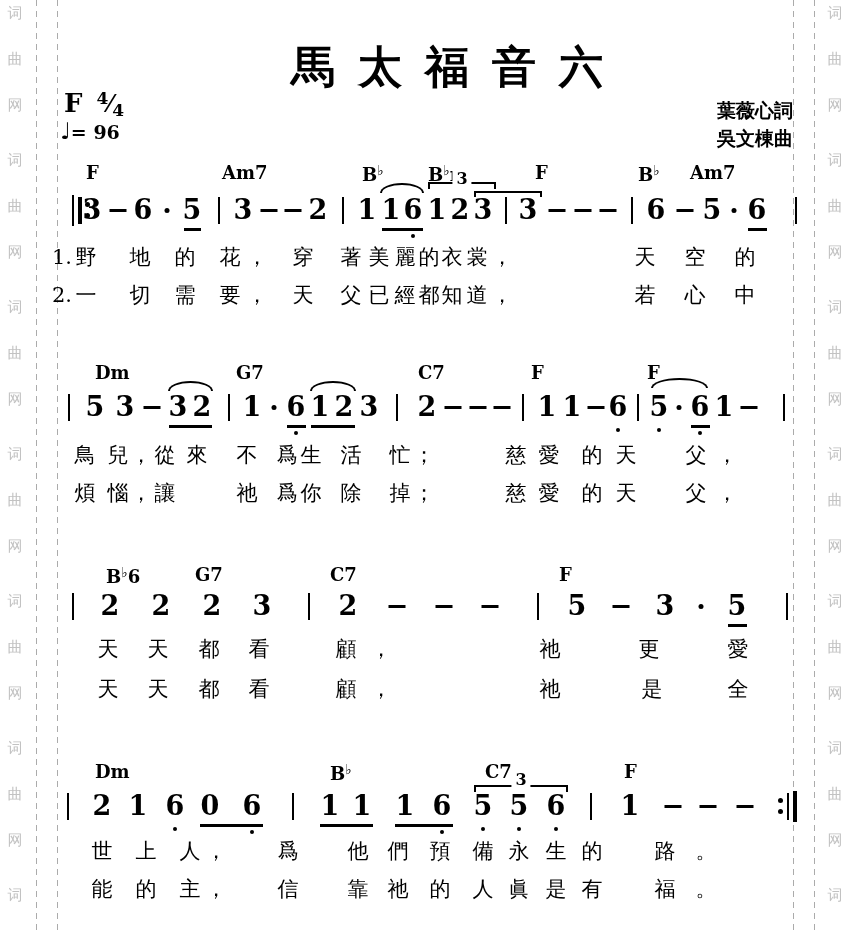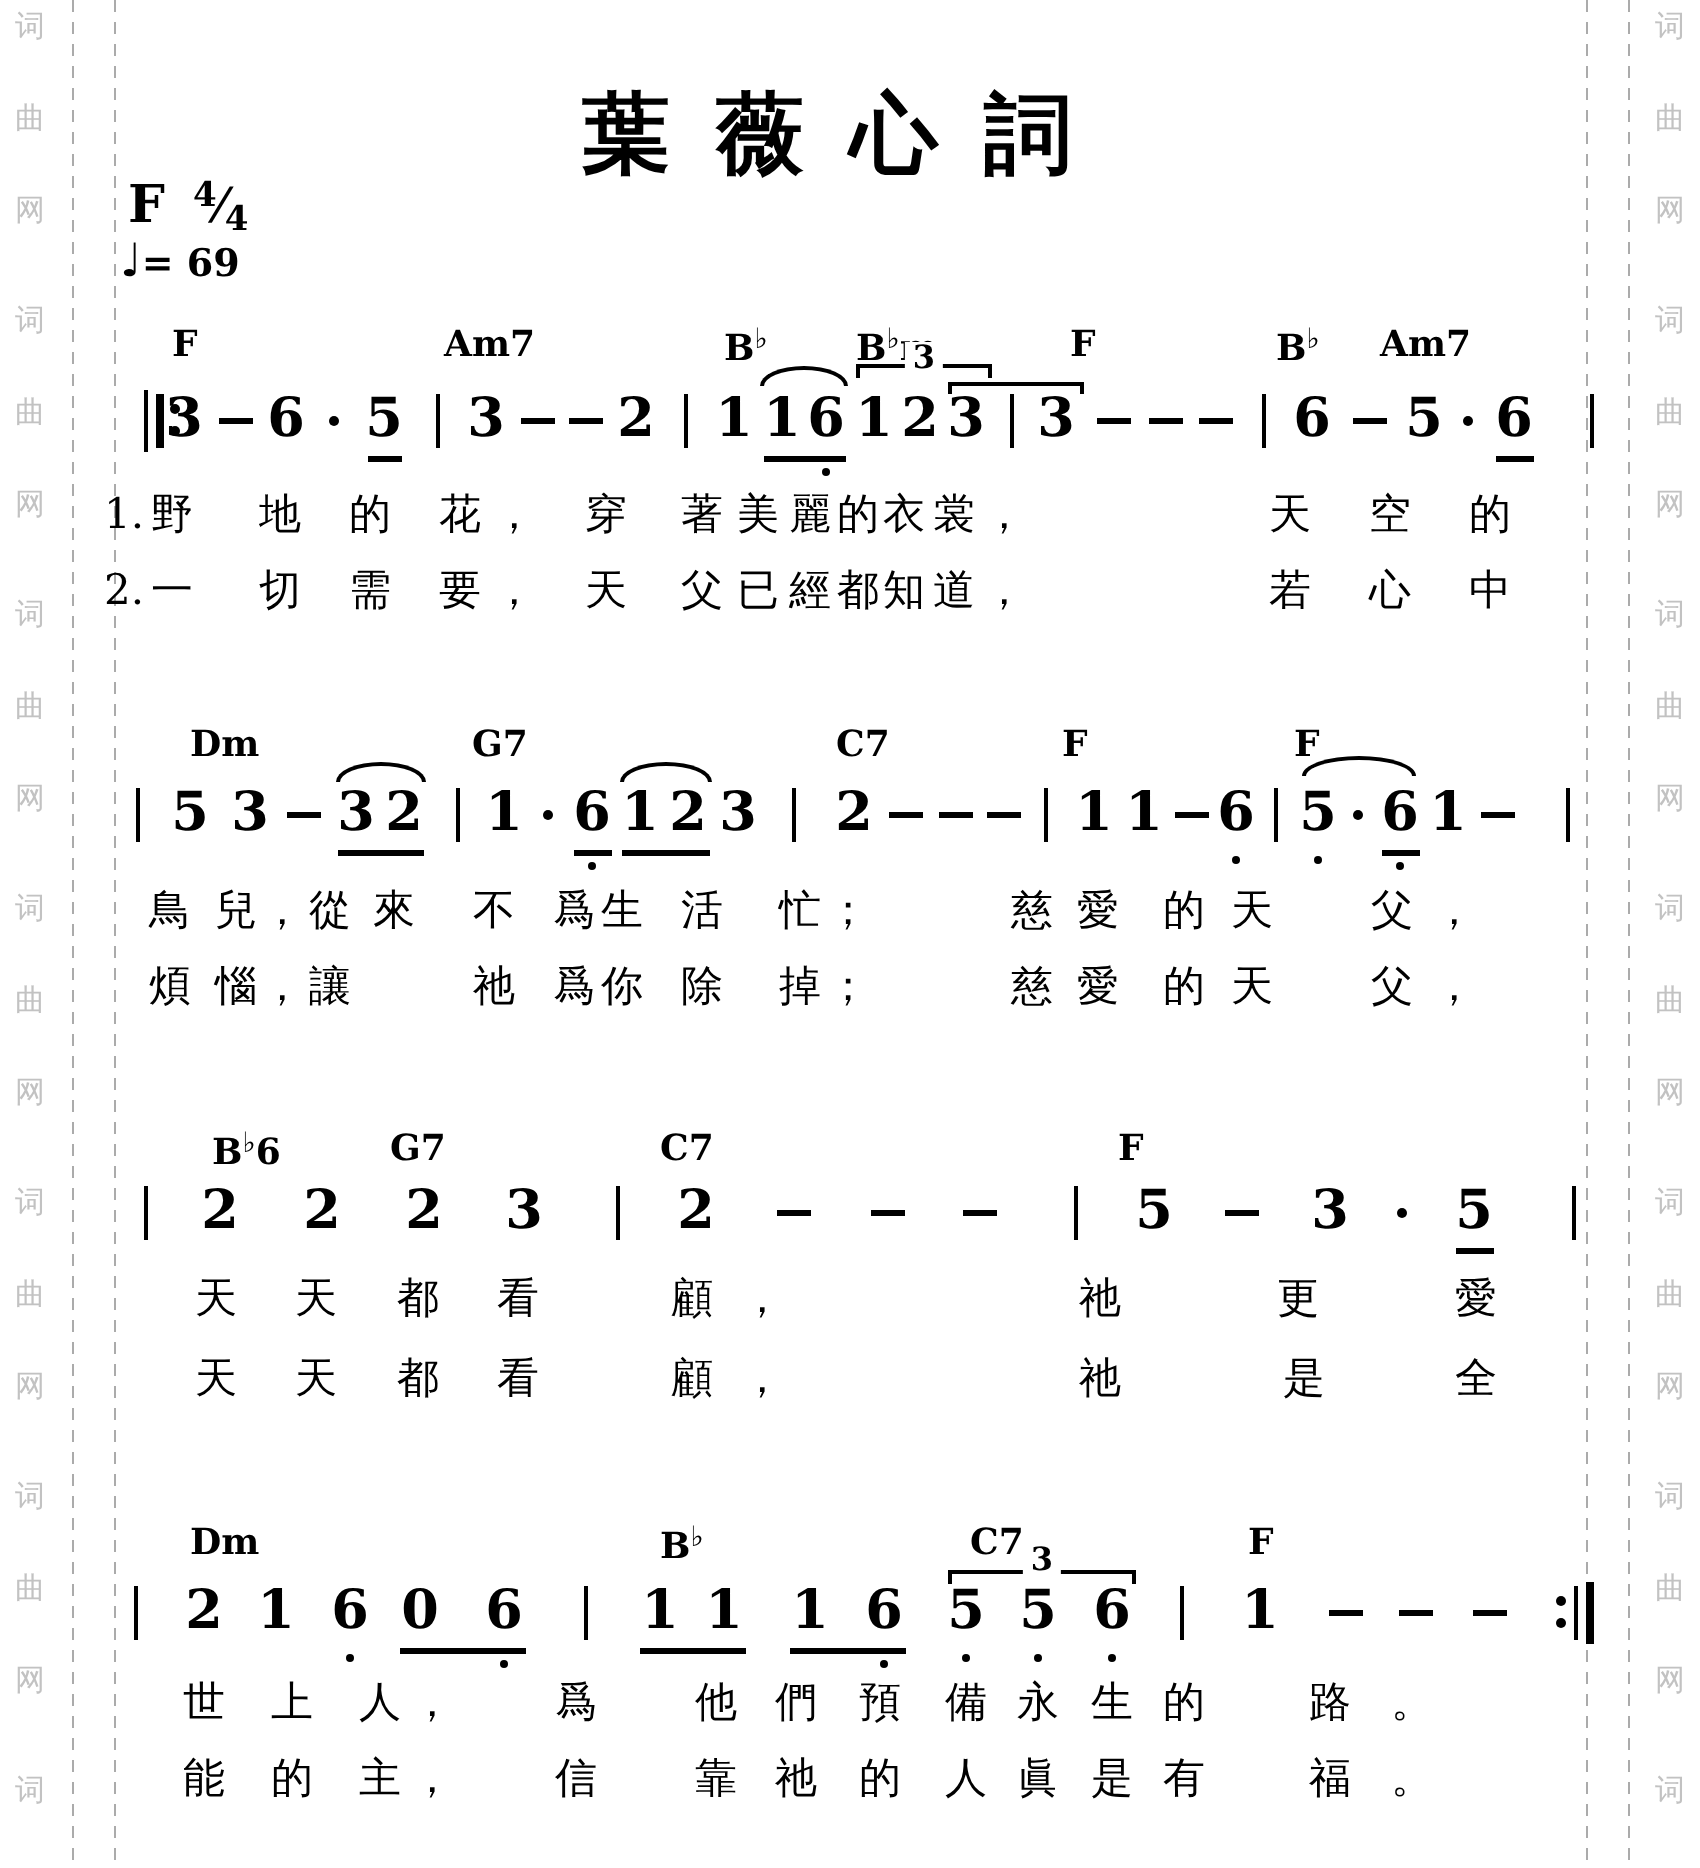--- a/index.html
+++ b/index.html
@@ -43,28 +43,32 @@
 </style>
 </head>
 <body>
 
 <div id="sheet">
   <div class="vline vl1"></div>
   <div class="vline vl2"></div>
   <div class="vline vl3"></div>
   <div class="vline vl4"></div>
 
-  <div class="title">葉薇心詞</div>
-
+  <div class="title">馬太福音六</div>
+
+  <div class="credits">
+    <div>葉薇心詞</div>
+    <div>吳文棟曲</div>
+  </div>
 
   <div class="keytime">
     <span>F</span><span class="ts"><sup>4</sup>⁄<sub>4</sub></span>
   </div>
   <div class="tempo">
-    <span class="tnote">♩</span><span>= 69</span>
+    <span class="tnote">♩</span><span>= 96</span>
   </div>
 
   <div id="music">
       <div class="chord" style="left: 86px; top: 162px;"><span>F</span></div>
       <div class="chord" style="left: 222px; top: 162px;"><span>Am7</span></div>
       <div class="chord" style="left: 362px; top: 162px;"><span>B</span><sup class="flat">♭</sup></div>
       <div class="chord" style="left: 428px; top: 162px;"><span>B</span><sup class="flat">♭</sup><span>m</span></div>
       <div class="chord" style="left: 535px; top: 162px;"><span>F</span></div>
       <div class="chord" style="left: 638px; top: 162px;"><span>B</span><sup class="flat">♭</sup></div>
       <div class="chord" style="left: 690px; top: 162px;"><span>Am7</span></div>

